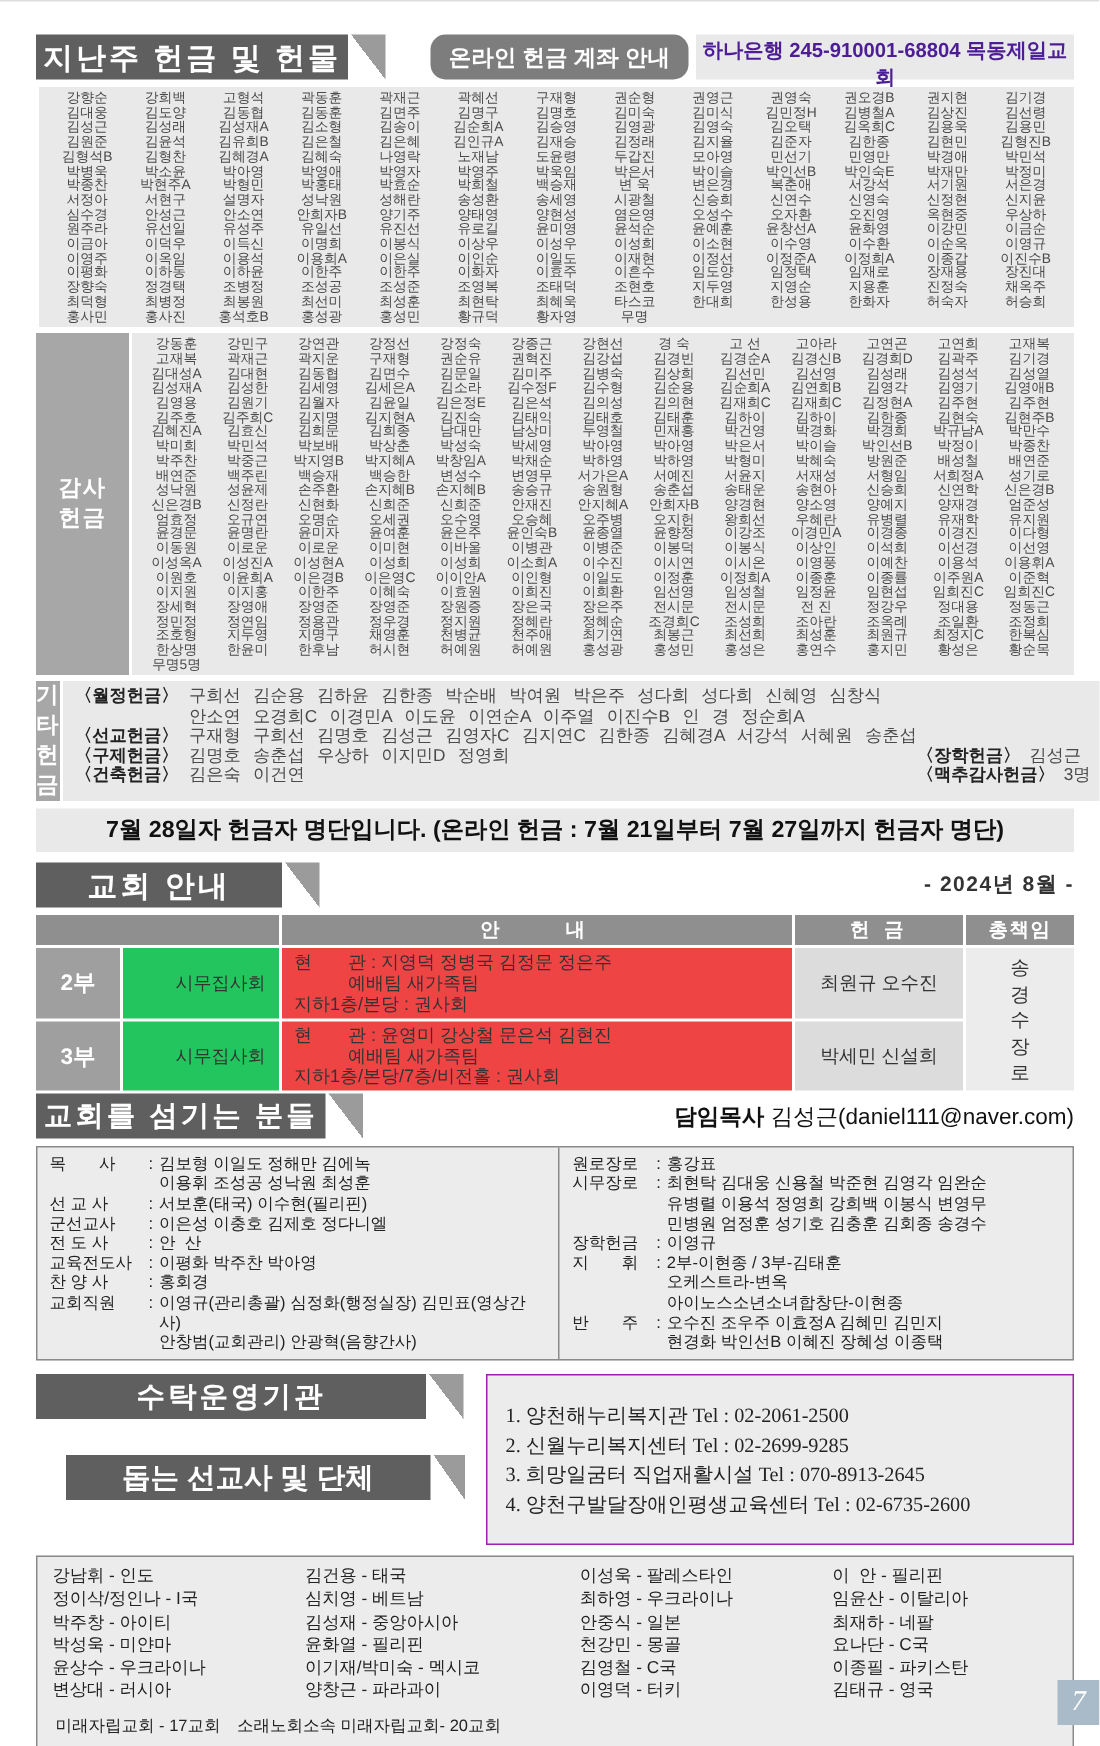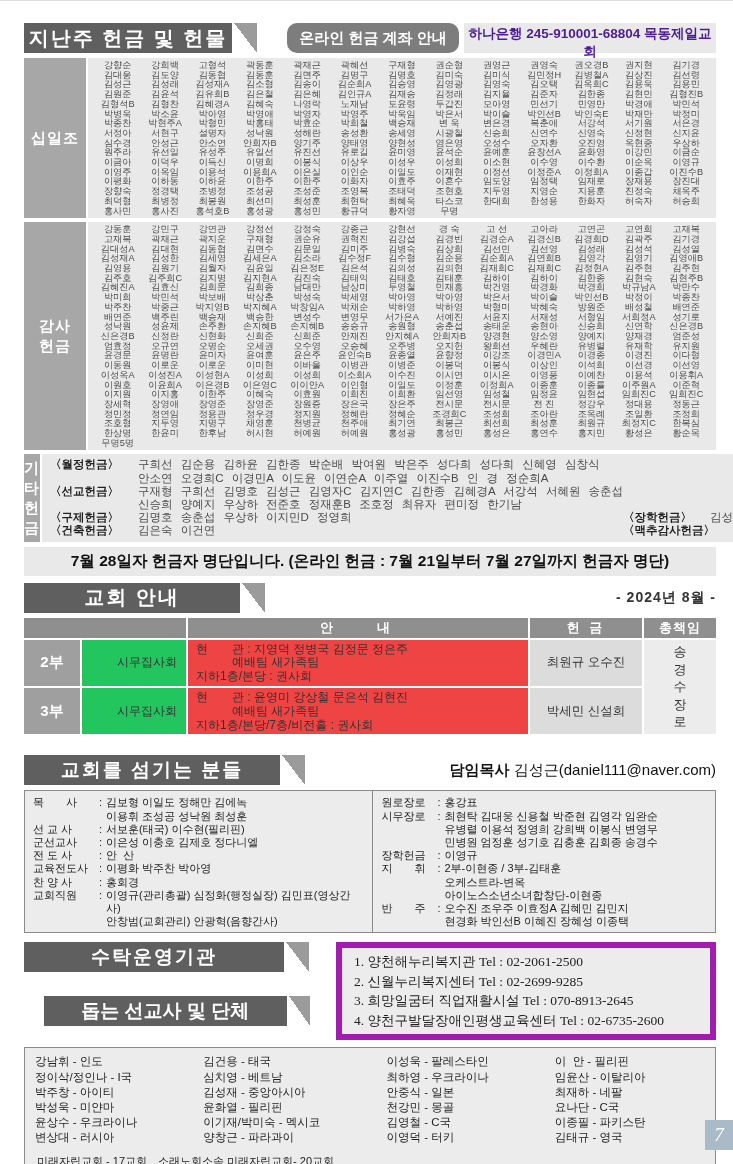--- a/index.html
+++ b/index.html
@@ -25,31 +25,31 @@
   .offer-label { width:62px; background:#a7a7a7; color:#fff; font-weight:bold; font-size:15px;
     display:flex; flex-direction:column; align-items:center; justify-content:center; line-height:20px; letter-spacing:1px; }
   .offer-body { flex:1; margin-left:2px; background:#e9e9e9; padding:3px 6px 2px 6px; }
   .name-row { line-height:9.7px; font-size:9.2px; color:#4a4a4a; white-space:nowrap; }
   .ncell { display:inline-block; width:7.6923%; text-align:center; white-space:nowrap; overflow:visible; }
 
   
   .etc-body { flex:1; margin-left:2px; background:#e9e9e9; padding:4px 8px; }
   .etc-row { display:flex; font-size:11.5px; line-height:13.2px; color:#4a4a4a; white-space:nowrap; }
   .etc-label { width:76px; font-weight:bold; color:#222; flex:0 0 auto; }
-  .etc-names { word-spacing:5px;margin-left:12px; }
+  .etc-names { word-spacing:5px; }
   .etc-right { margin-left:auto; width:268px; display:flex; flex:0 0 auto; }
   .etc-label2 { font-weight:bold; color:#222; margin-right:6px; }
 
   .notice { background:#e9e9e9; text-align:center; font-size:15.5px; font-weight:bold; color:#111;
     padding:4px 0; margin:5px 0 7px 0; }
 
   
   .church-head { display:flex; height:30px; margin-bottom:5px; }
   .period { margin-left:auto; align-self:center; font-size:14px; font-weight:bold; color:#333; letter-spacing:1px; }
-  .info-table { display:grid; grid-template-columns:56px 104px 1fr 112px 72px; gap:2px; margin-bottom:21px;border-radius:15px; }
+  .info-table { display:grid; grid-template-columns:56px 104px 1fr 112px 72px; gap:2px; margin-bottom:2px;border-radius:15px; }
   .it-cell { display:flex; align-items:center; justify-content:center; }
   .it-h { background:#8f8f8f; color:#fff; font-weight:bold; font-size:13px; height:20px; letter-spacing:6px; }
   .it-part { background:#9f9f9f; color:#fff; font-weight:bold; font-size:15px; }
   .it-group { background:#22c55e; color:#333; font-size:12px;padding-left:26px; }
   .it-content { background:#ef4444; display:block; font-size:12px; color:#333; padding:3px 4px 2px 8px; line-height:13.8px; }
   .t-line2 { padding-left:36px; }
   .it-offering { background:#dcdcdc; font-size:12.5px; color:#333; }
   .it-chief { background:#ececec; grid-row:2/4; grid-column:5; font-size:13px; color:#333;
     white-space:pre-line; text-align:center; line-height:17.5px; }
 
@@ -61,21 +61,21 @@
   .serv-left { width:50.5%; border-right:1px solid #8a8a8a; }
   .serv-right { flex:1; }
   .serv-row { display:flex; font-size:11px; line-height:13.2px; color:#222; }
   .serv-role { flex:0 0 auto; width:62px; white-space:pre; }
   .serv-colon { flex:0 0 auto; margin:0 4px; }
   .serv-val { white-space:pre-line; }
 
   
   .bottom-row { display:flex; margin-bottom:7px; }
   .bottom-left { width:286px; flex:0 0 auto; display:flex; flex-direction:column; }
-  .trust-box { flex:1; margin-left:26px; border:6px solid #a21caf; background:#ececec; padding:4px 12px; }
+  .trust-box { flex:1; margin-left:14px; border:1px solid #a21caf; background:#ececec; padding:17px 12px; }
   .trust-item { font-family:"Liberation Serif","DejaVu Serif",serif; font-size:13.5px; line-height:19.5px; color:#222; white-space:nowrap; }
 
   
   .mission-box { border:1px solid #8a8a8a; background:#ececec; padding:6px 10px 5px 10px; }
   .mission-grid { display:grid; grid-template-columns:1.12fr 1.22fr 1.12fr 1fr; }
   .mission-cell { font-size:11.5px; line-height:15.2px; color:#222; white-space:nowrap; }
   .mission-indep { font-size:11px; color:#222; margin:8px 0 6px 2px; }
   .mission-bullet { font-size:10.5px; line-height:13.6px; color:#222; padding-left:10px; text-indent:-8px; }
 
   .page-num { position:absolute; right:0; bottom:14px; width:28px; height:30px; background:#a9bac9;
@@ -91,21 +91,20 @@
     <div class="head-bar" style="width:208px;">지난주 헌금 및 헌물</div>
     <div class="flag"></div>
     <div class="online-badge">온라인 헌금 계좌 안내</div>
     <div class="bank-box">
       <div class="bank-acct">하나은행 245-910001-68804 목동제일교회</div>
       <div class="bank-note">* 입금시 헌금자 성명 및 헌금종류 입력요망.</div>
     </div>
   </div>
 
   <div class="offer-block">
-    <div class="offer-label">십일조</div>
     <div class="offer-body">
 
     <div class="name-row"><span class="ncell">강향순</span><span class="ncell">강희백</span><span class="ncell">고형석</span><span class="ncell">곽동훈</span><span class="ncell">곽재근</span><span class="ncell">곽혜선</span><span class="ncell">구재형</span><span class="ncell">권순형</span><span class="ncell">권영근</span><span class="ncell">권영숙</span><span class="ncell">권오경B</span><span class="ncell">권지현</span><span class="ncell">김기경</span></div>
         <div class="name-row"><span class="ncell">김대웅</span><span class="ncell">김도양</span><span class="ncell">김동협</span><span class="ncell">김동훈</span><span class="ncell">김면주</span><span class="ncell">김명구</span><span class="ncell">김명호</span><span class="ncell">김미숙</span><span class="ncell">김미식</span><span class="ncell">김민정H</span><span class="ncell">김병철A</span><span class="ncell">김상진</span><span class="ncell">김선령</span></div>
         <div class="name-row"><span class="ncell">김성근</span><span class="ncell">김성래</span><span class="ncell">김성재A</span><span class="ncell">김소형</span><span class="ncell">김송이</span><span class="ncell">김순희A</span><span class="ncell">김승영</span><span class="ncell">김영광</span><span class="ncell">김영숙</span><span class="ncell">김오택</span><span class="ncell">김옥희C</span><span class="ncell">김용욱</span><span class="ncell">김용민</span></div>
         <div class="name-row"><span class="ncell">김원준</span><span class="ncell">김윤석</span><span class="ncell">김유희B</span><span class="ncell">김은철</span><span class="ncell">김은혜</span><span class="ncell">김인규A</span><span class="ncell">김재승</span><span class="ncell">김정래</span><span class="ncell">김지율</span><span class="ncell">김준자</span><span class="ncell">김한종</span><span class="ncell">김현민</span><span class="ncell">김형진B</span></div>
         <div class="name-row"><span class="ncell">김형석B</span><span class="ncell">김형찬</span><span class="ncell">김혜경A</span><span class="ncell">김혜숙</span><span class="ncell">나영락</span><span class="ncell">노재남</span><span class="ncell">도윤령</span><span class="ncell">두갑진</span><span class="ncell">모아영</span><span class="ncell">민선기</span><span class="ncell">민영만</span><span class="ncell">박경애</span><span class="ncell">박민석</span></div>
         <div class="name-row"><span class="ncell">박병욱</span><span class="ncell">박소윤</span><span class="ncell">박아영</span><span class="ncell">박영애</span><span class="ncell">박영자</span><span class="ncell">박영주</span><span class="ncell">박욱임</span><span class="ncell">박은서</span><span class="ncell">박이슬</span><span class="ncell">박인선B</span><span class="ncell">박인숙E</span><span class="ncell">박재만</span><span class="ncell">박정미</span></div>
         <div class="name-row"><span class="ncell">박종찬</span><span class="ncell">박현주A</span><span class="ncell">박형민</span><span class="ncell">박홍태</span><span class="ncell">박효순</span><span class="ncell">박희철</span><span class="ncell">백승재</span><span class="ncell">변&nbsp;욱</span><span class="ncell">변은경</span><span class="ncell">복춘애</span><span class="ncell">서강석</span><span class="ncell">서기원</span><span class="ncell">서은경</span></div>
         <div class="name-row"><span class="ncell">서정아</span><span class="ncell">서현구</span><span class="ncell">설명자</span><span class="ncell">성낙원</span><span class="ncell">성해란</span><span class="ncell">송성환</span><span class="ncell">송세영</span><span class="ncell">시광철</span><span class="ncell">신승희</span><span class="ncell">신연수</span><span class="ncell">신영숙</span><span class="ncell">신정현</span><span class="ncell">신지윤</span></div>
@@ -182,21 +181,20 @@
           <span class="etc-label">〈선교헌금〉</span>
           <span class="etc-names">구재형 구희선 김명호 김성근 김영자C 김지연C 김한종 김혜경A 서강석 서혜원 송춘섭</span>
           <span class="etc-right">
             <span class="etc-label2"></span>
             <span class="etc-names"></span>
           </span>
         </div>
 
         <div class="etc-row">
           <span class="etc-label"></span>
-          <span class="etc-names">신승희 양예지 우상하 전준호 정재훈B 조호정 최유자 편미정 한기남</span>
           <span class="etc-right">
             <span class="etc-label2"></span>
             <span class="etc-names"></span>
           </span>
         </div>
 
         <div class="etc-row">
           <span class="etc-label">〈구제헌금〉</span>
           <span class="etc-names">김명호 송춘섭 우상하 이지민D 정영희</span>
           <span class="etc-right">
@@ -212,21 +210,21 @@
             <span class="etc-label2">〈맥추감사헌금〉</span>
             <span class="etc-names">3명</span>
           </span>
         </div>
       </div>
   </div>
 
   <div class="notice">7월 28일자 헌금자 명단입니다. (온라인 헌금 : 7월 21일부터 7월 27일까지 헌금자 명단)</div>
 
   <div class="church-head">
-    <div class="head-bar" style="width:216px;">교회 안내</div>
+    <div class="head-bar" style="width:164px;">교회 안내</div>
     <div class="flag"></div>
     <div class="period">- 2024년 8월 -</div>
   </div>
 
   <div class="info-table">
     <div class="it-cell it-h" style="grid-column:1/3;"></div>
     <div class="it-cell it-h">안　　내</div>
     <div class="it-cell it-h" style="letter-spacing:3px;text-align:right;">헌 금</div>
     <div class="it-cell it-h" style="letter-spacing:1px;">총책임</div>
 
@@ -248,21 +246,21 @@
     <div class="it-cell it-group">시무집사회</div>
     <div class="it-content">
       <div>현　　관 : 윤영미 강상철 문은석 김현진</div>
       <div class="t-line2">예배팀 새가족팀</div>
       <div>지하1층/본당/7층/비전홀 : 권사회</div>
     </div>
     <div class="it-cell it-offering">박세민 신설희</div>
   </div>
 
   <div class="church-head">
-    <div class="head-bar" style="width:256px; font-size:19px;">교회를 섬기는 분들</div>
+    <div class="head-bar" style="width:193px; font-size:19px;">교회를 섬기는 분들</div>
     <div class="flag"></div>
     <div class="pastor-line"><b>담임목사</b><span> 김성근(daniel111@naver.com)</span></div>
   </div>
 
   <div class="serv-box">
     <div class="serv-col serv-left">
 
         <div class="serv-row">
           <span class="serv-role">목　　사</span>
           <span class="serv-colon">:</span>

